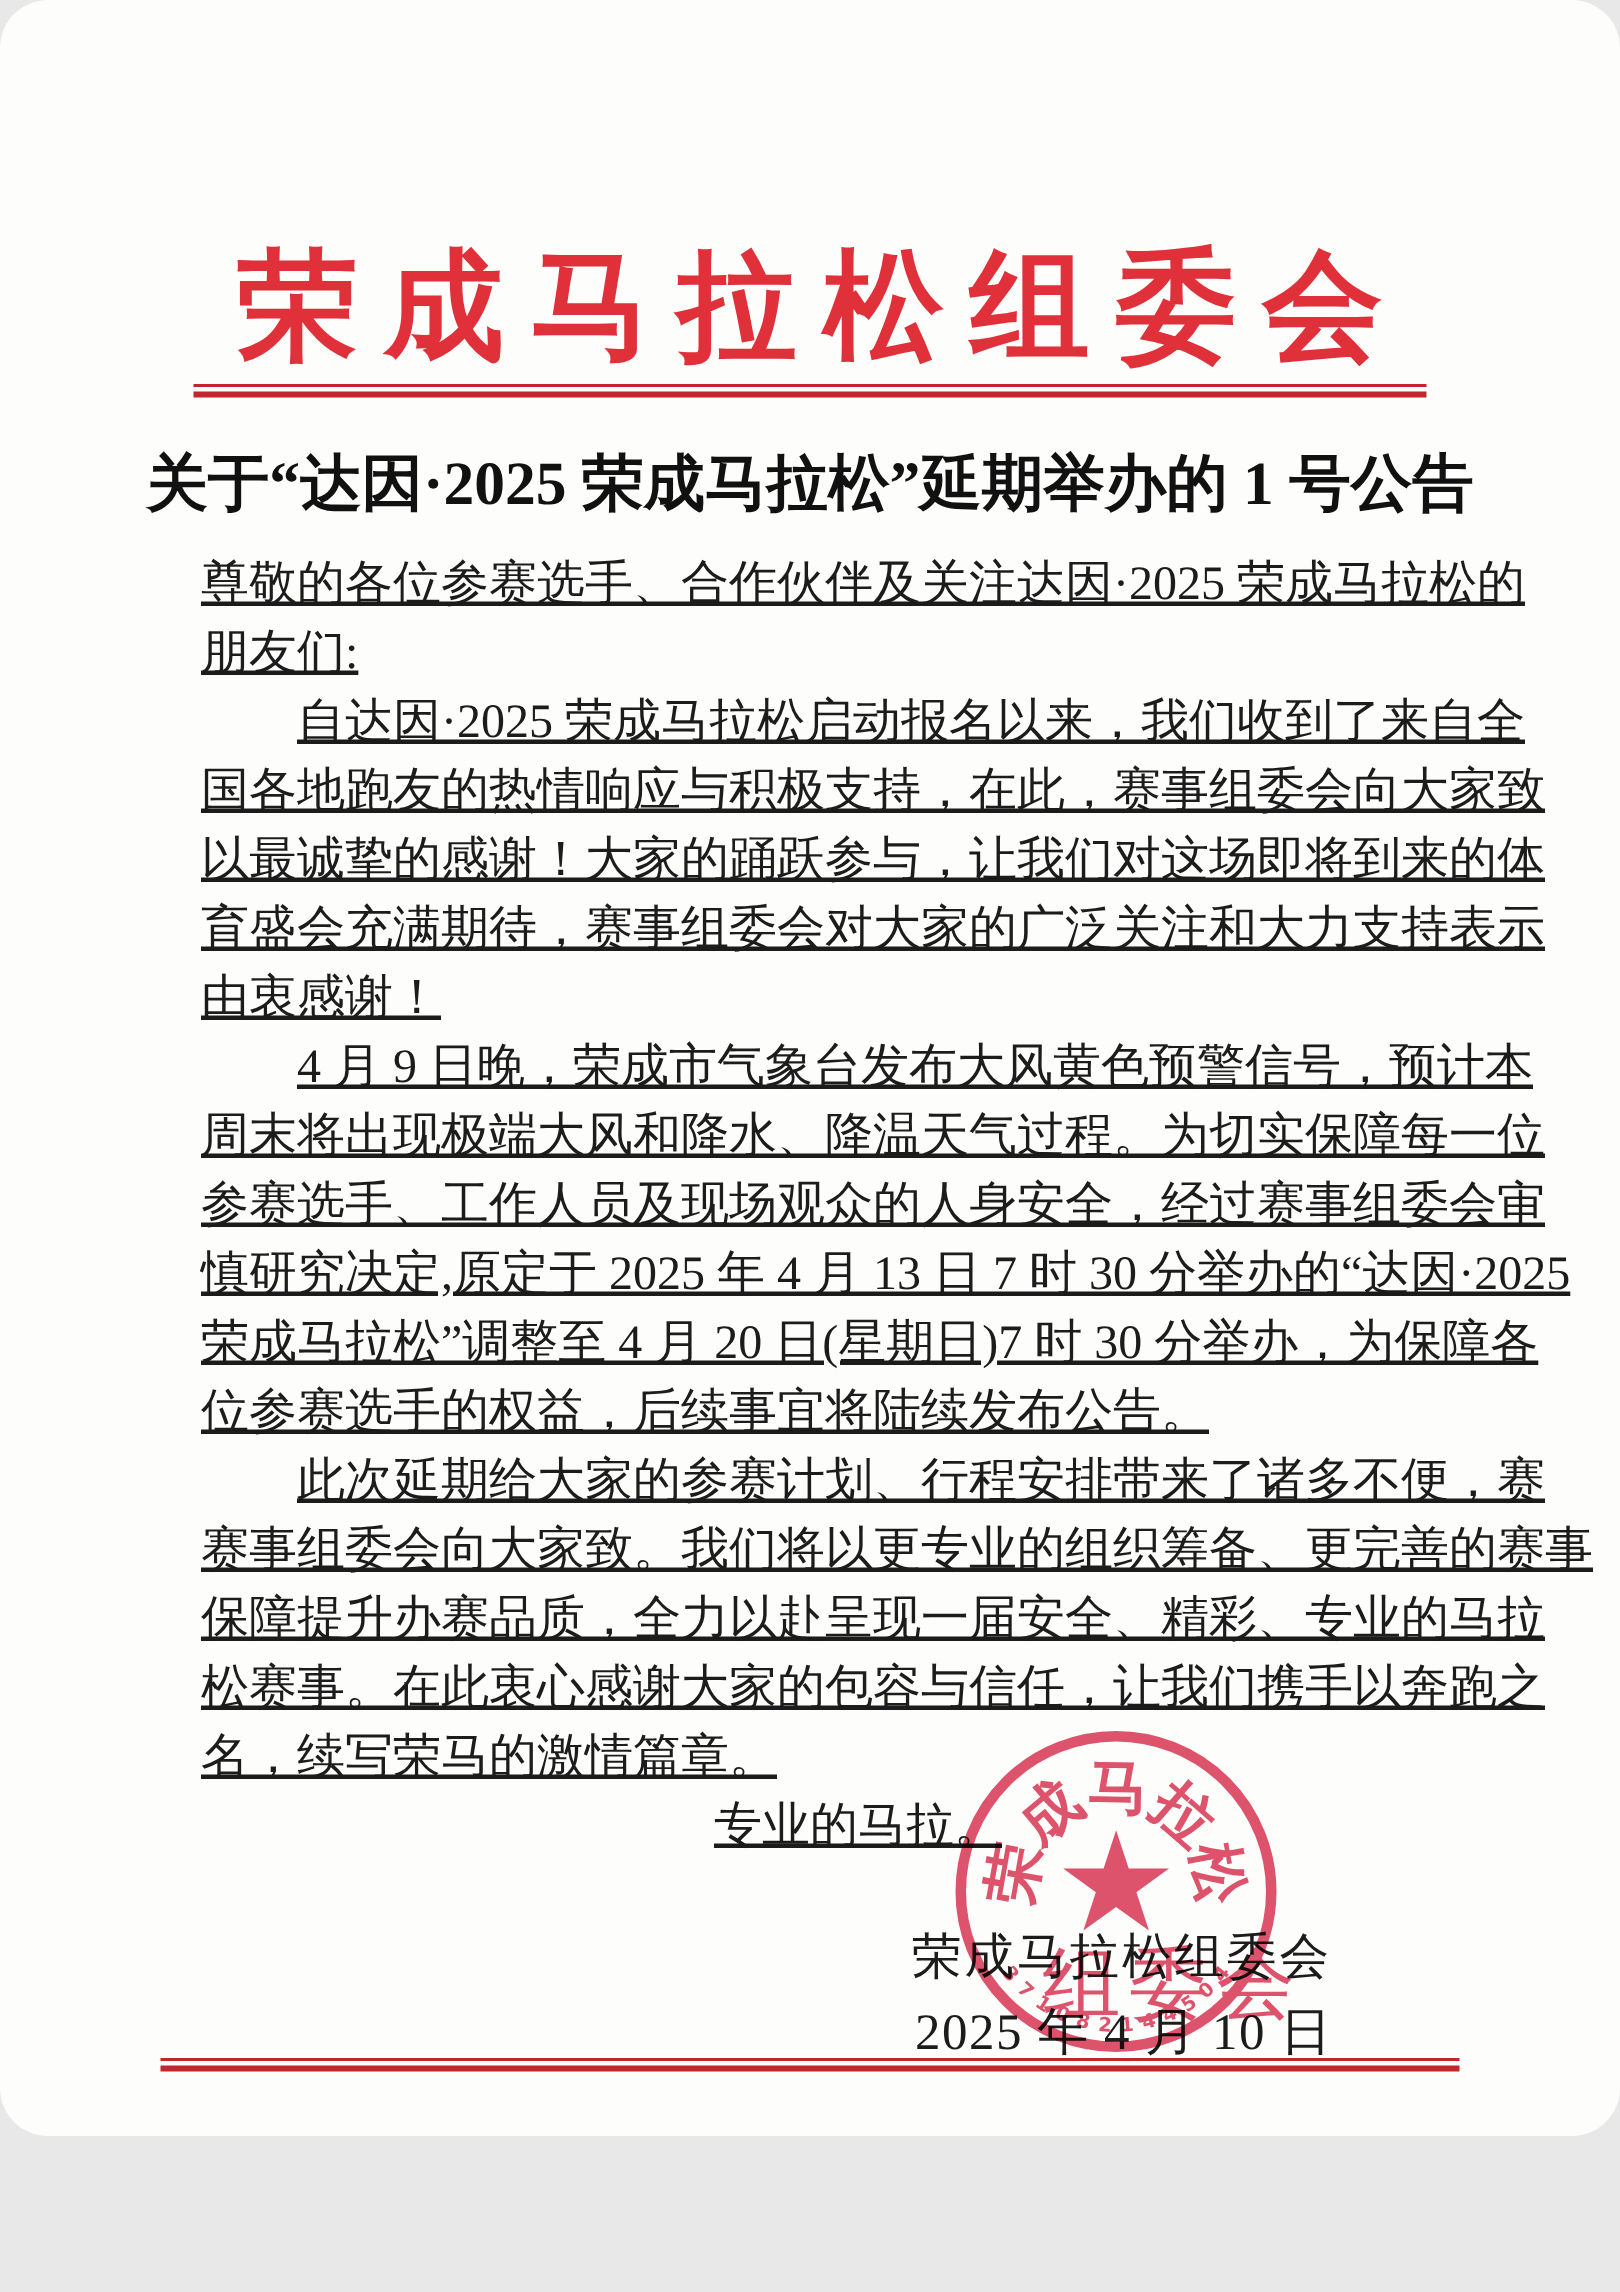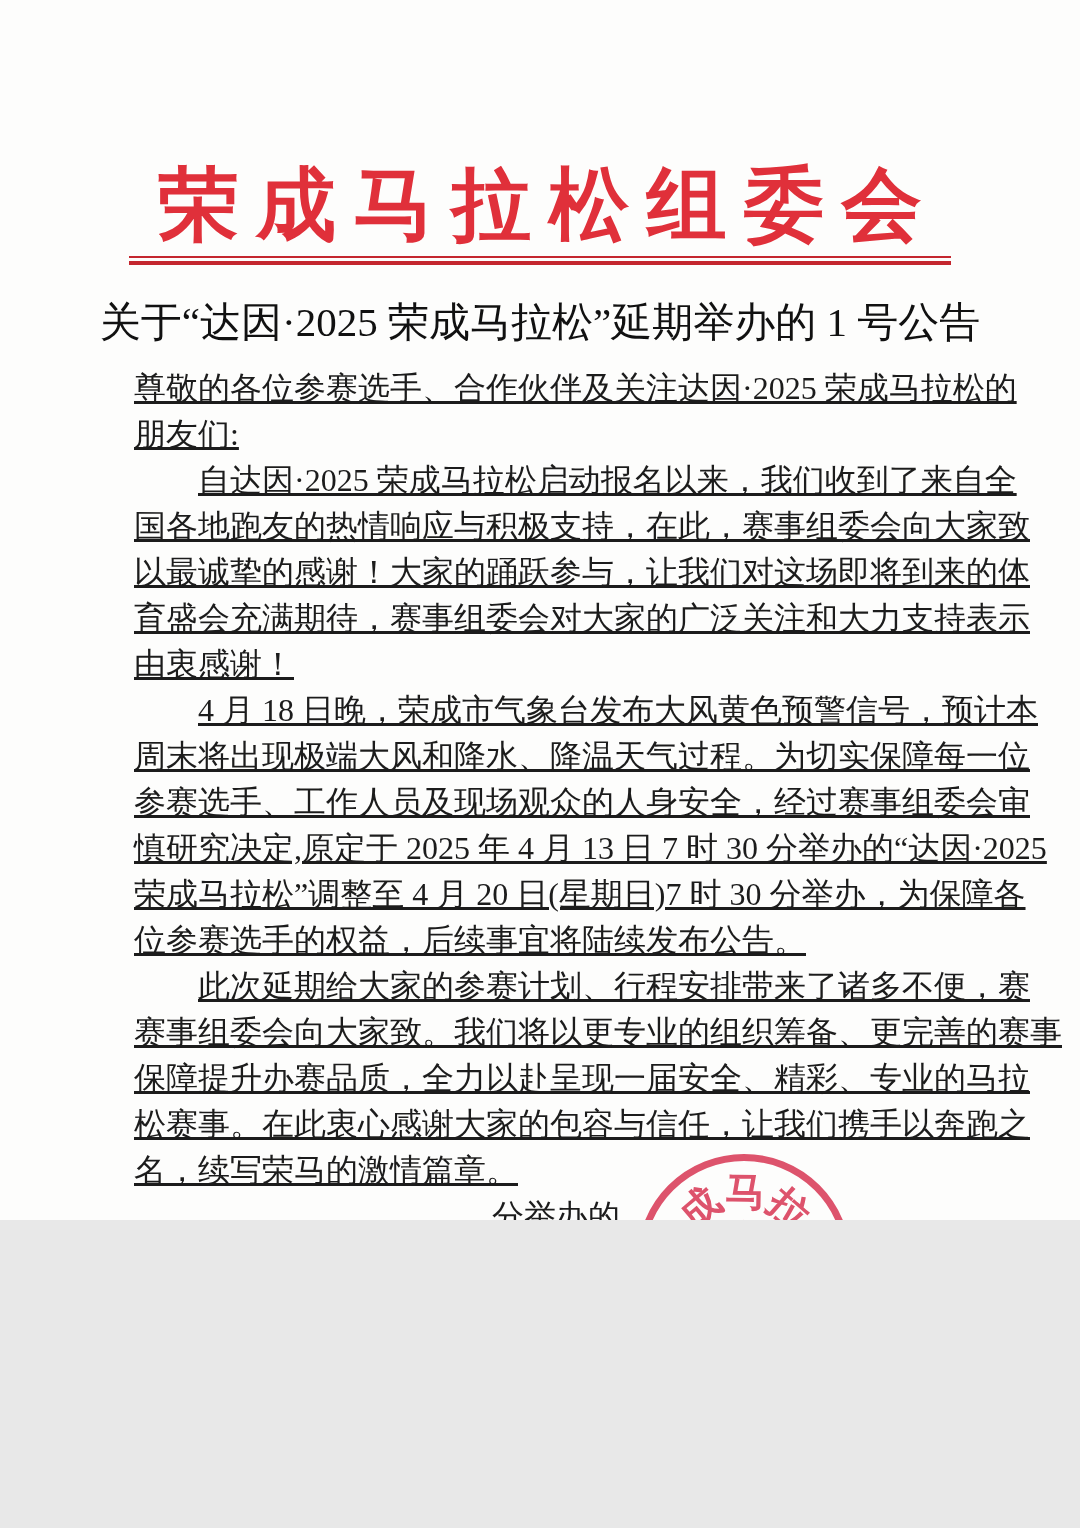--- a/index.html
+++ b/index.html
@@ -1,23 +1,24 @@
 <!DOCTYPE html>
 <html style="--brand-red: #e0303a; --rule-red: #c4262e; --stamp-red: #dd4460;"><head>
 <meta charset="utf-8">
 <style>
   html,body{margin:0;padding:0;background:#e8e8e8;}
   .page{
     position:relative;
-    width:1080px;height:1220px;
+    width:1080px;height:1424px;
     margin:0 auto;
     background:#fdfdfc;
     overflow:hidden;
     font-family:"Liberation Serif","DejaVu Serif",serif;
     color:#1c1c1c;
+    border-radius:32px;
   }
   
   .letterhead-title{
     margin:166px auto 0;
     text-align:center;
     font-size:80px;
     line-height:78px;
     font-weight:bold;
     letter-spacing:0.22em;
     text-indent:0.22em; 
@@ -28,21 +29,21 @@
   .rule .thin{height:2px;background:var(--rule-red,#c4262e);}
   .rule .gap{height:3px;}
   .rule .thick{height:4px;background:var(--rule-red,#c4262e);}
   .rule-bottom{position:absolute;left:107px;top:1372px;width:866px;margin:0;}
 
   .doc-heading{
     margin:32px auto 0;
     text-align:center;
     font-size:41px;
     line-height:50px;
-    font-weight:normal;
+    font-weight:bold;
     color:#111;
     white-space:nowrap;
   }
   .doc-body{
     width:812px;
     margin:18px auto 0;
     font-size:32px;
     line-height:46px;
   }
   .body-line{white-space:nowrap;text-decoration:underline;}
@@ -121,32 +122,32 @@
   <div class="doc-heading">关于“达因·2025 荣成马拉松”延期举办的 1 号公告</div>
 
   <div class="doc-body">
     <div class="body-line">尊敬的各位参赛选手、合作伙伴及关注达因·2025 荣成马拉松的</div>
     <div class="body-line">朋友们:</div>
     <div class="body-line indent">自达因·2025 荣成马拉松启动报名以来，我们收到了来自全</div>
     <div class="body-line">国各地跑友的热情响应与积极支持，在此，赛事组委会向大家致</div>
     <div class="body-line">以最诚挚的感谢！大家的踊跃参与，让我们对这场即将到来的体</div>
     <div class="body-line">育盛会充满期待，赛事组委会对大家的广泛关注和大力支持表示</div>
     <div class="body-line">由衷感谢！</div>
-    <div class="body-line indent">4 月 18 日晚，荣成市气象台发布大风黄色预警信号，预计本</div>
+    <div class="body-line indent">4 月 9 日晚，荣成市气象台发布大风黄色预警信号，预计本</div>
     <div class="body-line">周末将出现极端大风和降水、降温天气过程。为切实保障每一位</div>
     <div class="body-line">参赛选手、工作人员及现场观众的人身安全，经过赛事组委会审</div>
     <div class="body-line">慎研究决定,原定于 2025 年 4 月 13 日 7 时 30 分举办的“达因·2025</div>
     <div class="body-line">荣成马拉松”调整至 4 月 20 日(星期日)7 时 30 分举办，为保障各</div>
     <div class="body-line">位参赛选手的权益，后续事宜将陆续发布公告。</div>
     <div class="body-line indent">此次延期给大家的参赛计划、行程安排带来了诸多不便，赛</div>
     <div class="body-line">赛事组委会向大家致。我们将以更专业的组织筹备、更完善的赛事</div>
     <div class="body-line">保障提升办赛品质，全力以赴呈现一届安全、精彩、专业的马拉</div>
     <div class="body-line">松赛事。在此衷心感谢大家的包容与信任，让我们携手以奔跑之</div>
     <div class="body-line">名，续写荣马的激情篇章。</div>
-    <div class="body-line indent">分举办的。</div>
+    <div class="body-line indent">专业的马拉。</div>
   </div>
 
   <div class="signature">荣成马拉松组委会</div>
   <div class="doc-date">2025 年 4 月 10 日</div>
 
   <div class="stamp">
     <div class="stamp-circle"></div>
     <span class="arc-char" style="--a:-80deg">荣</span>
     <span class="arc-char" style="--a:-40deg">成</span>
     <span class="arc-char" style="--a:1deg">马</span>

